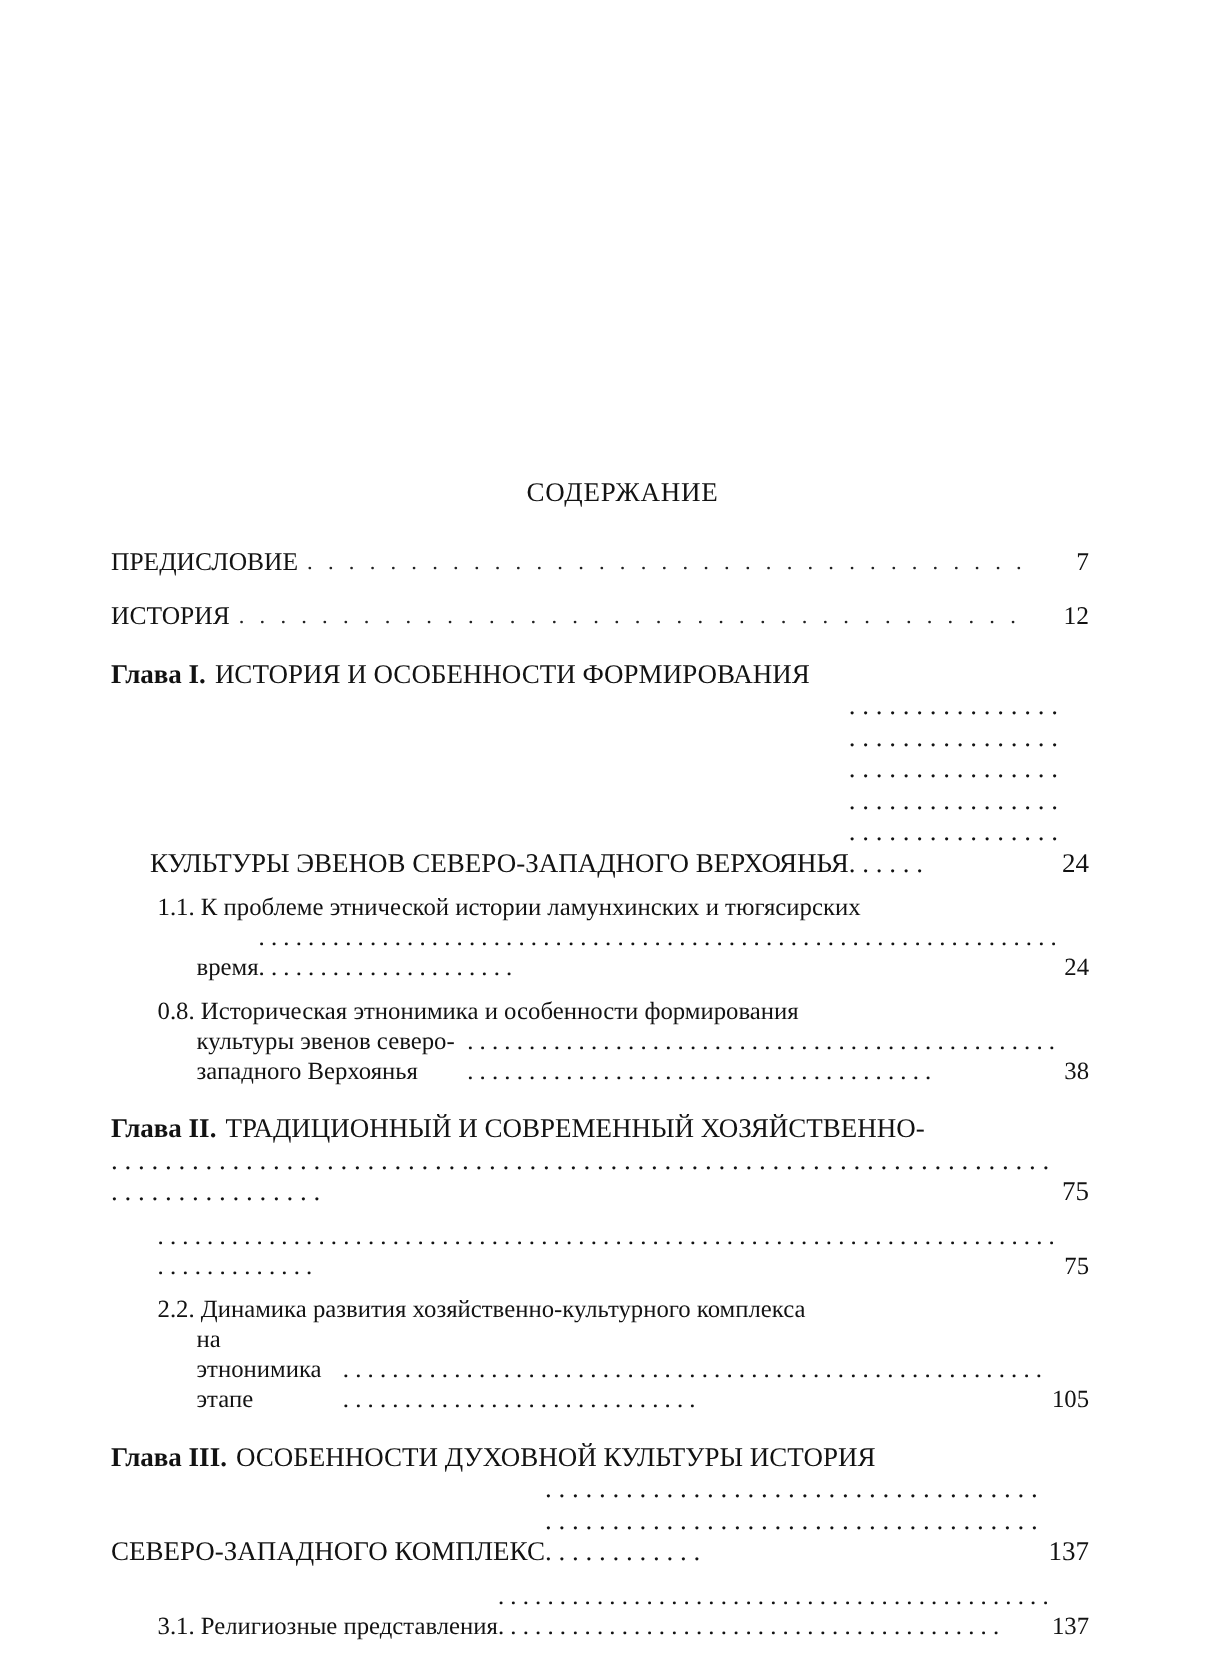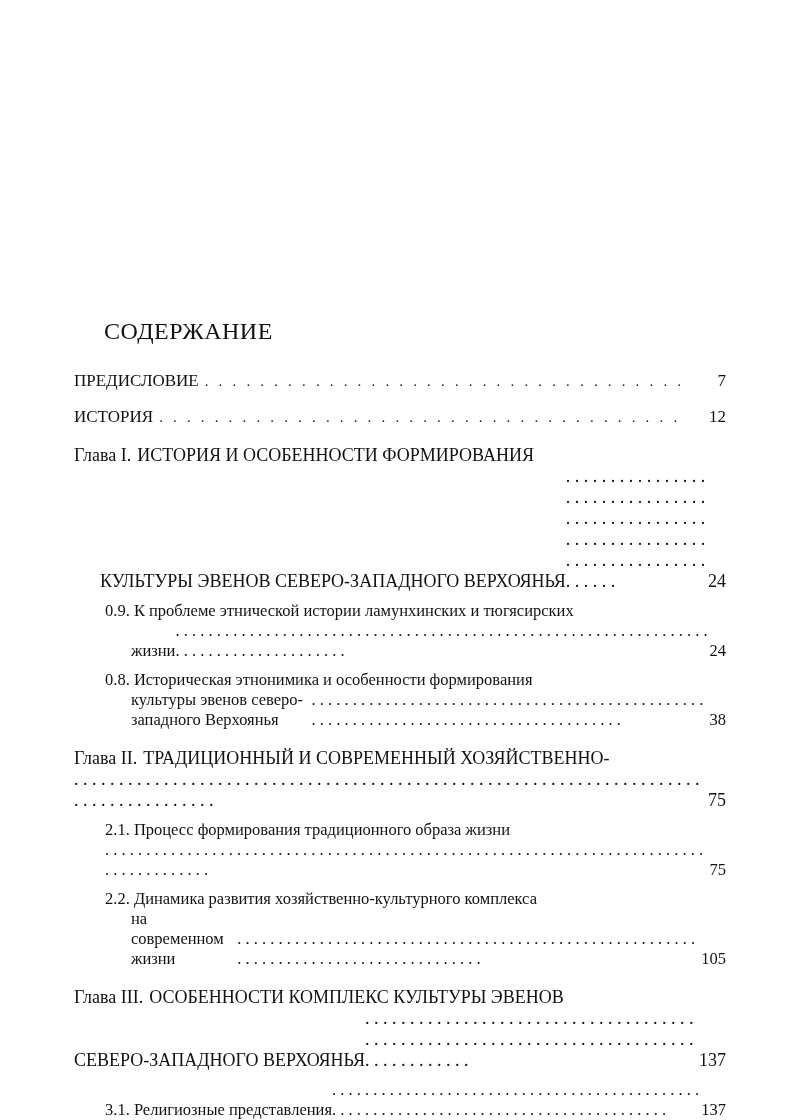--- a/index.html
+++ b/index.html
@@ -22,21 +22,22 @@
     width: 804px;
     height: 1120px;
   }
   .toc {
     position: absolute;
     left: 74px;
     top: 318px;
     width: 652px;
   }
   .toc-title {
-    font-size: 24px;
+    text-align: center;
+    font-size: 18px;
     letter-spacing: 0.5px;
     margin-bottom: 26px;
     padding-left: 30px;
   }
   .row {
     display: flex;
     align-items: flex-end;
     width: 100%;
   }
   .row .label {
@@ -71,21 +72,21 @@
   
   .chapter {
     margin-top: 18px;
     font-size: 18px;
   }
   .chapter .chline {
     display: flex;
     align-items: flex-end;
   }
   .chapter .chead {
-    font-weight: normal;
+    font-weight: bold;
   }
   .chapter .ctext {
     white-space: nowrap;
   }
   .chapter .second-line {
     padding-left: 26px;
   }
   .chapter .page-num { font-size: 18px; }
 
   
@@ -132,24 +133,24 @@
       </div>
       <div class="chline">
         <span class="ctext second-line">КУЛЬТУРЫ ЭВЕНОВ СЕВЕРО-ЗАПАДНОГО ВЕРХОЯНЬЯ</span>
         <span class="dots">. . . . . . . . . . . . . . . . . . . . . . . . . . . . . . . . . . . . . . . . . . . . . . . . . . . . . . . . . . . . . . . . . . . . . . . . . . . . . . . . . . . . . .</span>
         <span class="page-num">24</span>
       </div>
     </div>
 
     <div class="section">
       <div class="sline">
-        <span>0.9. К проблеме этнической истории ламунхинских и тюгясирских</span>
-      </div>
-      <div class="sline">
-        <span class="cont">жизни</span>
+        <span>1.1. К проблеме этнической истории ламунхинских и тюгясирских</span>
+      </div>
+      <div class="sline">
+        <span class="cont">время</span>
         <span class="dots">. . . . . . . . . . . . . . . . . . . . . . . . . . . . . . . . . . . . . . . . . . . . . . . . . . . . . . . . . . . . . . . . . . . . . . . . . . . . . . . . . . . . . .</span>
         <span class="page-num">24</span>
       </div>
     </div>
 
     <div class="section">
       <div class="sline">
         <span>0.8. Историческая этнонимика и особенности формирования</span>
       </div>
       <div class="sline">
@@ -165,46 +166,43 @@
         <span class="ctext" style="padding-left:6px;text-align:right;">ТРАДИЦИОННЫЙ И СОВРЕМЕННЫЙ ХОЗЯЙСТВЕННО-</span>
       </div>
       <div class="chline">
         <span class="dots">. . . . . . . . . . . . . . . . . . . . . . . . . . . . . . . . . . . . . . . . . . . . . . . . . . . . . . . . . . . . . . . . . . . . . . . . . . . . . . . . . . . . . .</span>
         <span class="page-num">75</span>
       </div>
     </div>
 
     <div class="section">
       <div class="sline">
-        <span>2.1. Процесс формирования традиционного образа жизни</span>
-      </div>
-      <div class="sline">
         <span class="dots">. . . . . . . . . . . . . . . . . . . . . . . . . . . . . . . . . . . . . . . . . . . . . . . . . . . . . . . . . . . . . . . . . . . . . . . . . . . . . . . . . . . . . .</span>
         <span class="page-num">75</span>
       </div>
     </div>
 
     <div class="section">
       <div class="sline">
         <span>2.2. Динамика развития хозяйственно-культурного комплекса</span>
       </div>
       <div class="sline">
-        <span class="cont">на современном жизни</span>
+        <span class="cont">на этнонимика этапе</span>
         <span class="dots">. . . . . . . . . . . . . . . . . . . . . . . . . . . . . . . . . . . . . . . . . . . . . . . . . . . . . . . . . . . . . . . . . . . . . . . . . . . . . . . . . . . . . .</span>
         <span class="page-num">105</span>
       </div>
     </div>
 
     <div class="chapter">
       <div class="chline">
         <span class="chead nowrap">Глава III.</span>
-        <span class="ctext" style="padding-left:6px;">ОСОБЕННОСТИ КОМПЛЕКС КУЛЬТУРЫ ЭВЕНОВ</span>
-      </div>
-      <div class="chline">
-        <span class="ctext">СЕВЕРО-ЗАПАДНОГО ВЕРХОЯНЬЯ</span>
+        <span class="ctext" style="padding-left:6px;">ОСОБЕННОСТИ ДУХОВНОЙ КУЛЬТУРЫ ИСТОРИЯ</span>
+      </div>
+      <div class="chline">
+        <span class="ctext">СЕВЕРО-ЗАПАДНОГО КОМПЛЕКС</span>
         <span class="dots">. . . . . . . . . . . . . . . . . . . . . . . . . . . . . . . . . . . . . . . . . . . . . . . . . . . . . . . . . . . . . . . . . . . . . . . . . . . . . . . . . . . . . .</span>
         <span class="page-num">137</span>
       </div>
     </div>
 
     <div class="section">
       <div class="sline">
         <span class="nowrap">3.1. Религиозные представления</span>
         <span class="dots">. . . . . . . . . . . . . . . . . . . . . . . . . . . . . . . . . . . . . . . . . . . . . . . . . . . . . . . . . . . . . . . . . . . . . . . . . . . . . . . . . . . . . .</span>
         <span class="page-num">137</span>

